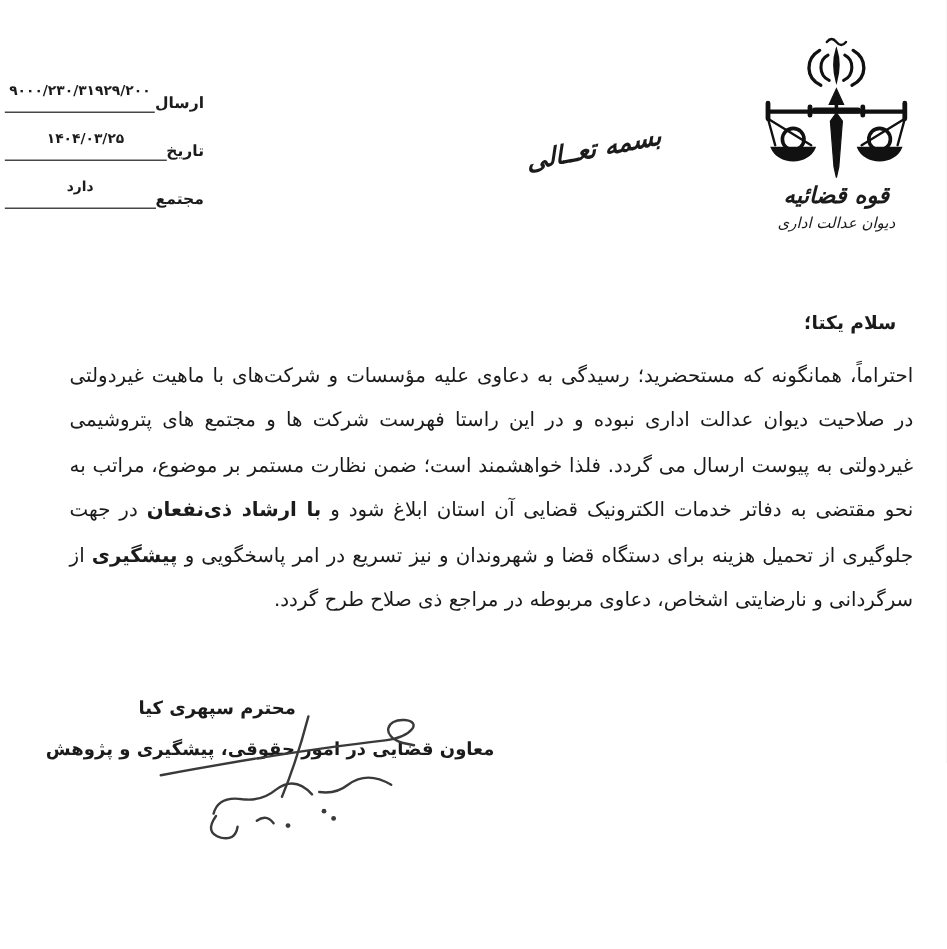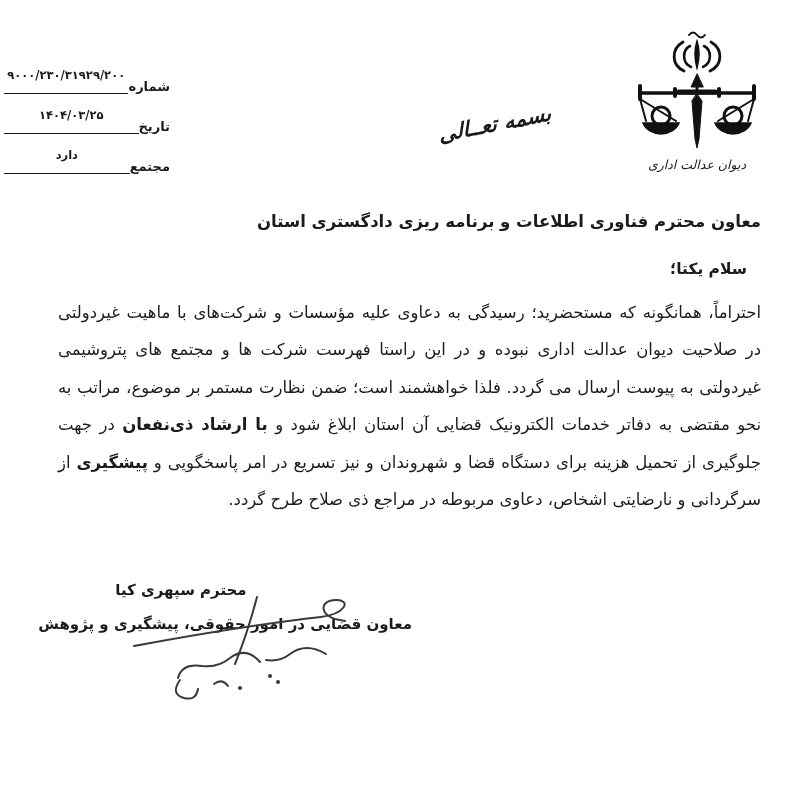--- a/index.html
+++ b/index.html
@@ -154,21 +154,21 @@
     pointer-events: none;
   }
 </style>
 </head>
 <body>
 
 <div class="page">
 
   <div class="meta-block">
     <div class="meta-row">
-      <span class="meta-label">شماره</span>
+      <span class="meta-label">ارسال</span>
       <span class="meta-line">۹۰۰۰/۲۳۰/۳۱۹۲۹/۲۰۰</span>
     </div>
     <div class="meta-row">
       <span class="meta-label">تاریخ</span>
       <span class="meta-line">۱۴۰۴/۰۳/۲۵</span>
     </div>
     <div class="meta-row">
       <span class="meta-label">مجتمع</span>
       <span class="meta-line">دارد</span>
     </div>
@@ -203,26 +203,26 @@
 
         <circle cx="30" cy="88" r="9" stroke-width="3"></circle>
         <path d="M12 95 A 19 16 0 0 0 48 95 z" fill="#111" stroke-width="1.5"></path>
 
         <circle cx="102" cy="88" r="9" stroke-width="3"></circle>
         <path d="M84 95 A 19 16 0 0 0 120 95 z" fill="#111" stroke-width="1.5"></path>
 
         <path d="M66 66 l5 7 l-3 38 l-2 9 l-2 -9 l-3 -38 z" fill="#111" stroke-width="1"></path>
       </g>
     </svg>
+    <div class="org-name">قوه قضائیه</div>
     <div class="org-sub">دیوان عدالت اداری</div>
   </div>
 
   <div class="bismillah">بسمه تعــالی</div>
 
-  <div class="recipient">معاون محترم فناوری اطلاعات و برنامه ریزی دادگستری استان</div>
   <div class="salutation">سلام یکتا؛</div>
 
   <p class="body-text"><span>احتراماً، همانگونه که مستحضرید؛ رسیدگی به دعاوی علیه مؤسسات و شرکت‌های با ماهیت غیردولتی در صلاحیت دیوان عدالت اداری نبوده و در این راستا فهرست شرکت ها و مجتمع های پتروشیمی غیردولتی به پیوست ارسال می گردد. فلذا خواهشمند است؛ ضمن نظارت مستمر بر موضوع، مراتب به نحو مقتضی به دفاتر خدمات الکترونیک قضایی آن استان ابلاغ شود و </span><b>با ارشاد ذی‌نفعان</b><span> در جهت جلوگیری از تحمیل هزینه برای دستگاه قضا و شهروندان و نیز تسریع در امر پاسخگویی و </span><b>پیشگیری</b><span> از سرگردانی و نارضایتی اشخاص، دعاوی مربوطه در مراجع ذی صلاح طرح گردد.</span></p>
 
 
   <div class="signature-block">
     <div class="sig-name">محترم سپهری کیا</div>
     <div class="sig-title">معاون قضایی در امور حقوقی، پیشگیری و پژوهش</div>
   </div>
 

